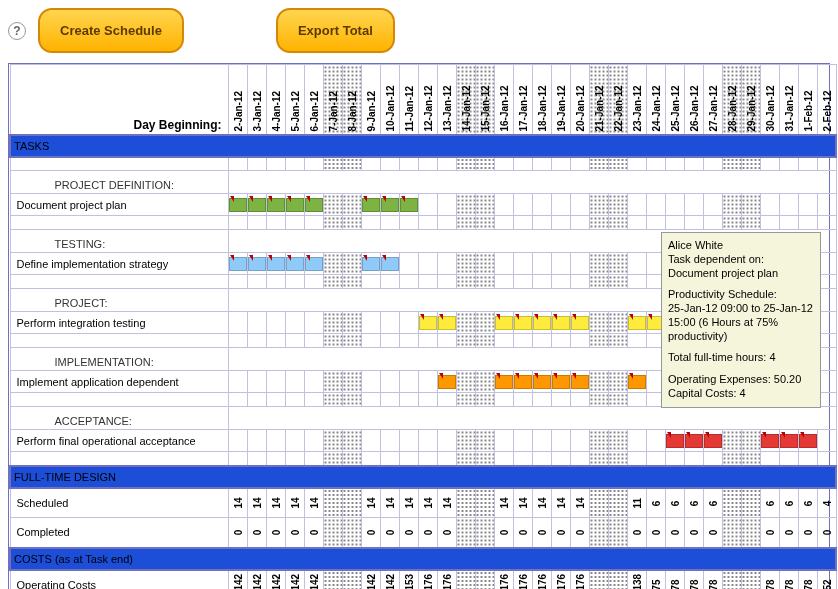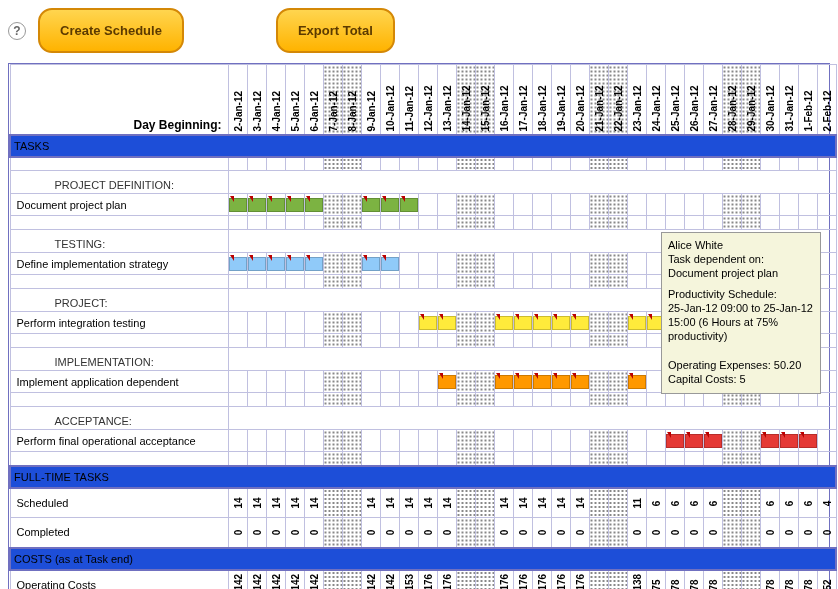--- a/index.html
+++ b/index.html
@@ -43,23 +43,24 @@
 
 <div class="grid-wrap">
 
 <div class="tooltip">
   <div>Alice White</div>
   <div>Task dependent on: Document project plan</div>
   <div style="height:8px"></div>
   <div>Productivity Schedule:</div>
   <div>25-Jan-12 09:00 to 25-Jan-12 15:00 (6 Hours at 75% productivity)</div>
   <div style="height:8px"></div>
+  <div>Total full-time hours: 4</div>
   <div style="height:8px"></div>
   <div>Operating Expenses: 50.20</div>
-  <div>Capital Costs: 5</div>
+  <div>Capital Costs: 4</div>
 </div>
 
 <table>
   <tbody>
         <tr>
     <td class="label-col day-begin date-head">Day Beginning:</td>
     <td class="date-col date-head"><span>2-Jan-12</span></td>
     <td class="date-col date-head"><span>3-Jan-12</span></td>
     <td class="date-col date-head"><span>4-Jan-12</span></td>
     <td class="date-col date-head"><span>5-Jan-12</span></td>
@@ -657,21 +658,21 @@
           <td class="date-col"></td>
           <td class="date-col weekend"></td>
           <td class="date-col weekend"></td>
           <td class="date-col"></td>
           <td class="date-col"></td>
           <td class="date-col"></td>
           <td class="date-col"></td>
         </tr>
 
   <tr class="sect-head">
-          <td colspan="33">FULL-TIME TASKS</td>
+          <td colspan="33">FULL-TIME DESIGN</td>
         </tr>
   <tr id="row-sched">
           <td class="label-col">Scheduled</td>
           <td class="date-col num-cell"><span>14</span></td>
           <td class="date-col num-cell"><span>14</span></td>
           <td class="date-col num-cell"><span>14</span></td>
           <td class="date-col num-cell"><span>14</span></td>
           <td class="date-col num-cell"><span>14</span></td>
           <td class="date-col num-cell weekend"><span></span></td>
           <td class="date-col num-cell weekend"><span></span></td>

